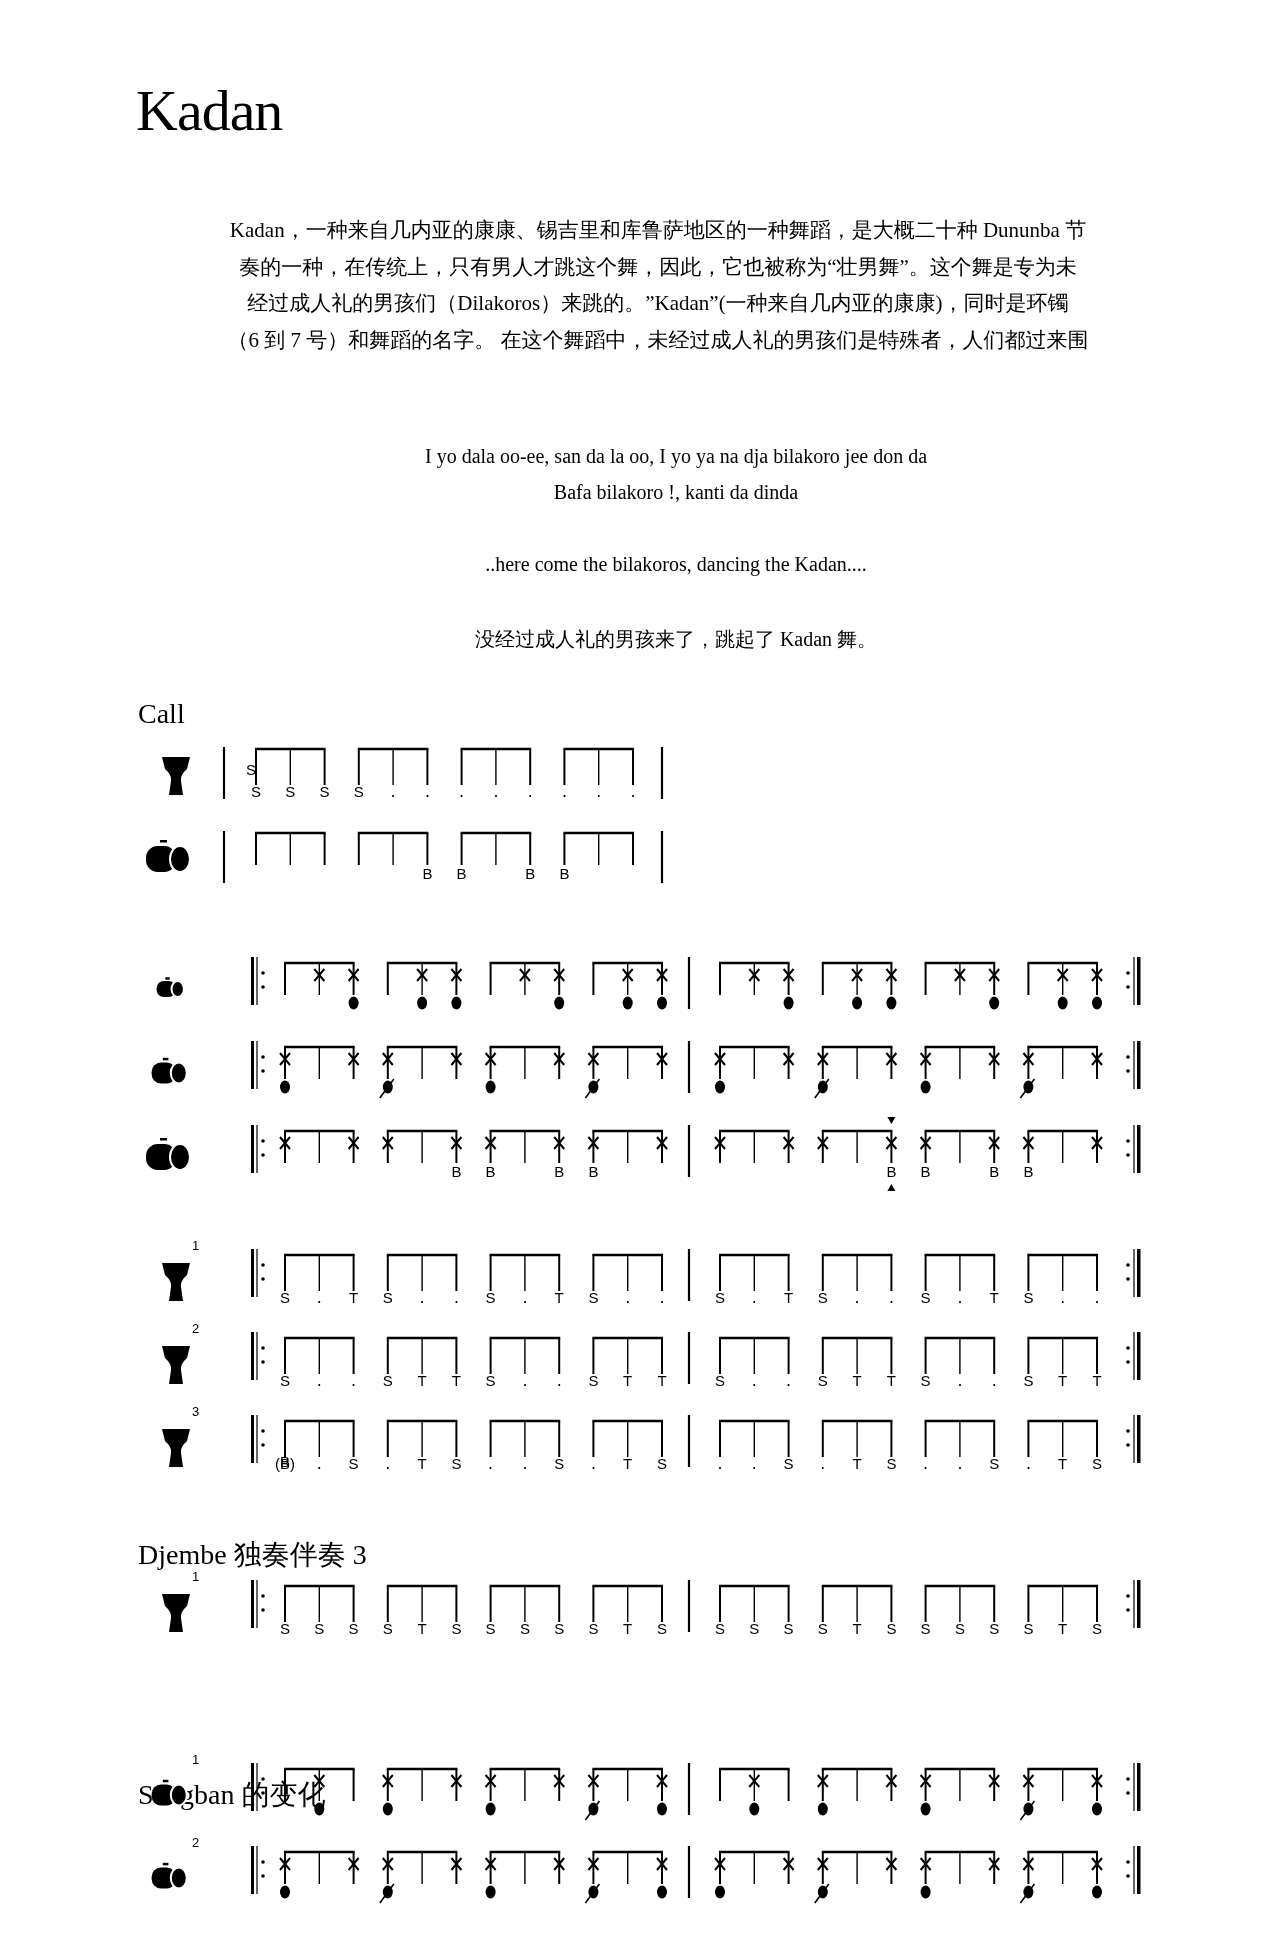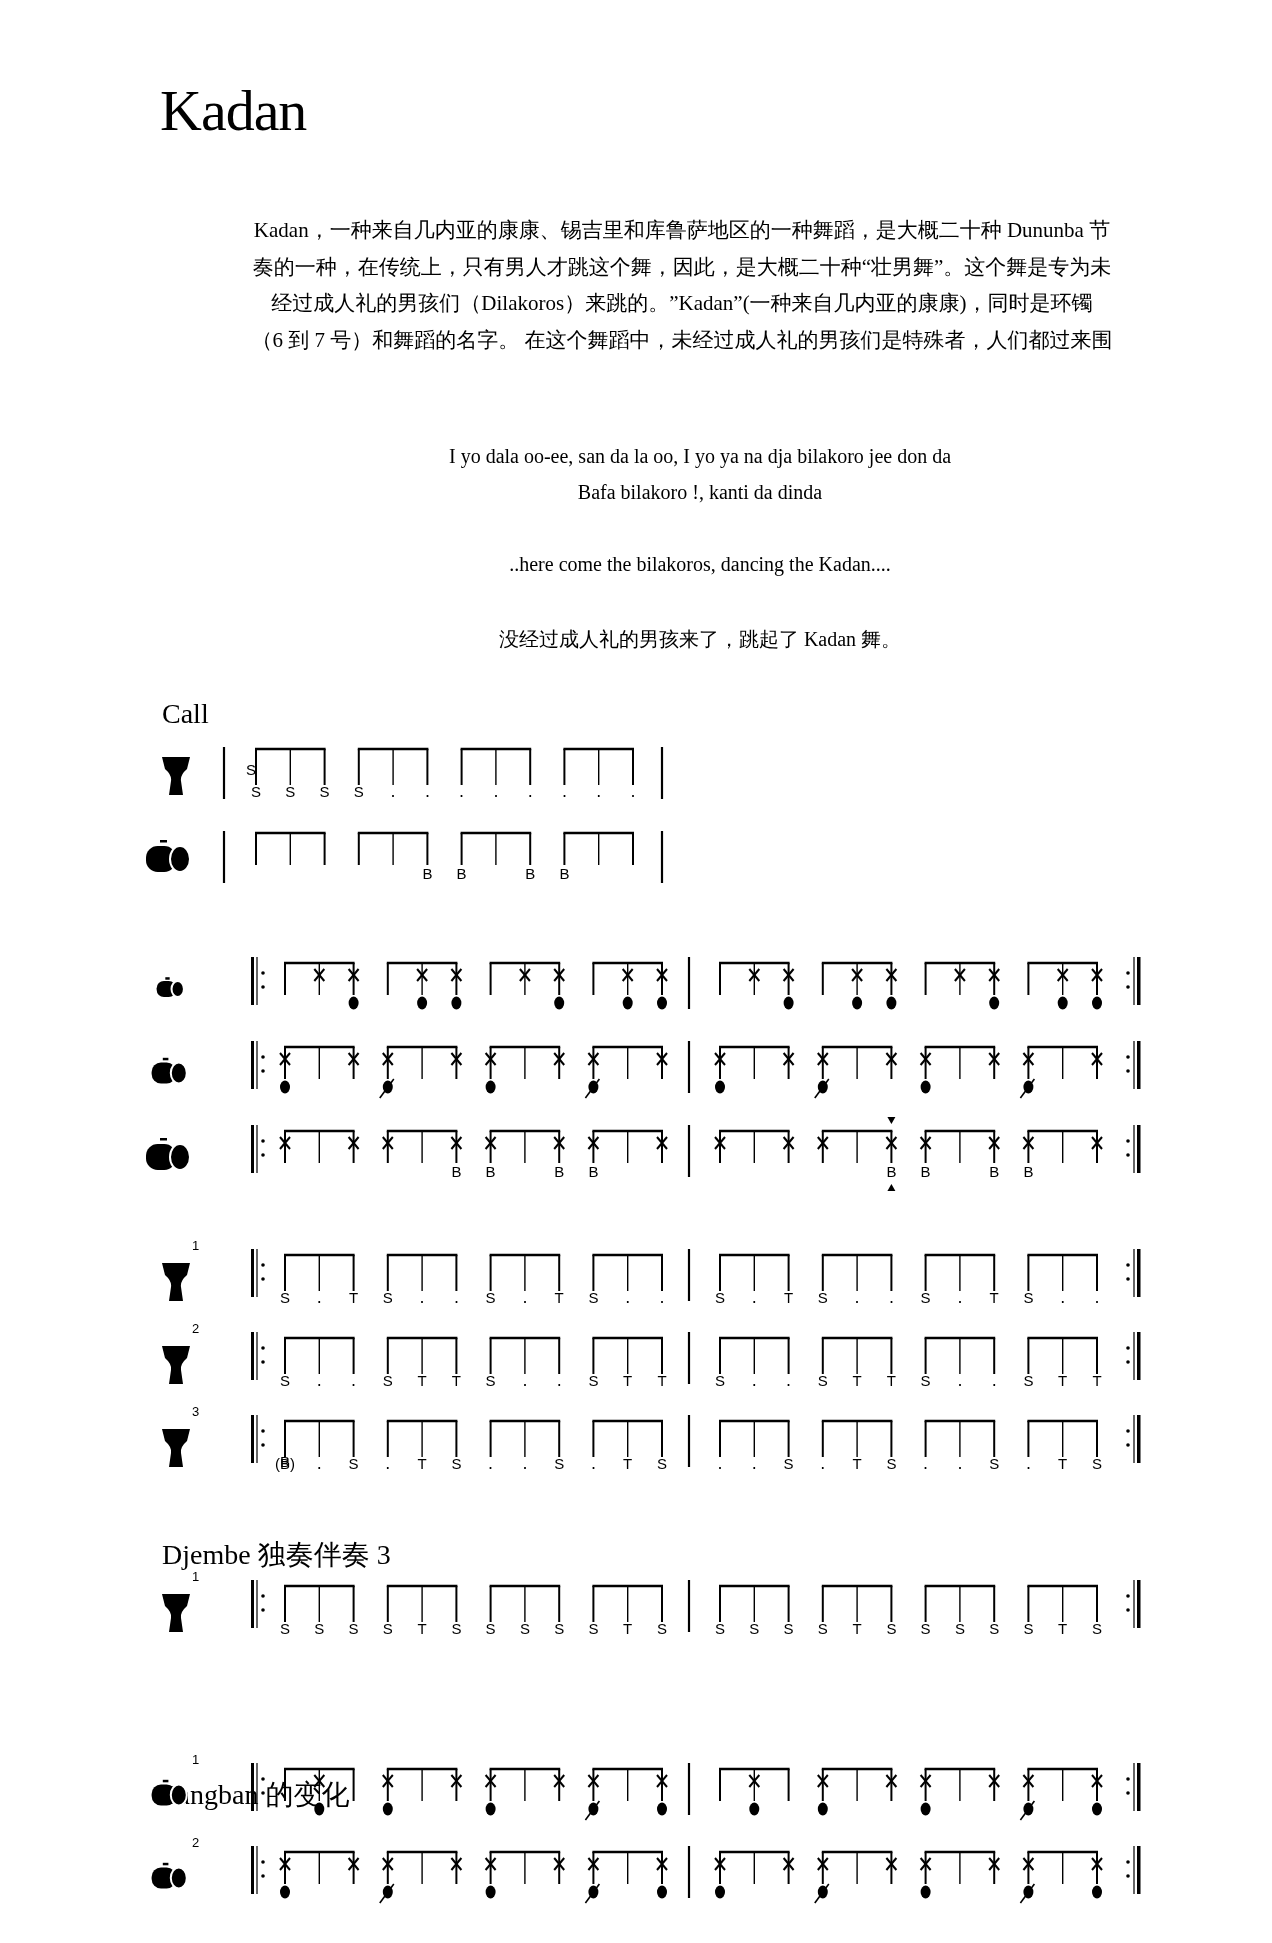--- a/index.html
+++ b/index.html
@@ -1,33 +1,33 @@
 <!DOCTYPE html>
 <html><head>
 <meta charset="utf-8">
 <style>
   html, body { margin: 0; padding: 0; background: #ffffff; }
   body { width: 1272px; height: 1943px; position: relative; overflow: hidden; color: #000; font-family: "Liberation Serif", "DejaVu Serif", serif; }
-  .abs { position: absolute; margin-left: 24px; }
+  .abs { position: absolute; }
   .title { left: 136px; top: 78px; font-size: 58px; line-height: 66px; letter-spacing: -1px; }
   .para { left: 138px; top: 212px; width: 1040px; font-size: 21px; line-height: 36.6px; }
   .para .ln { display: block; white-space: nowrap; text-align: center; }
   .center-line { left: 0; width: 1352px; text-align: center; font-size: 20px; white-space: nowrap; }
   .section-label { left: 138px; font-size: 28px; white-space: nowrap; }
   svg.notation { position: absolute; left: 0; top: 0; }
   svg text { font-family: "Liberation Sans", "DejaVu Sans", sans-serif; }
 </style>
 </head>
 <body>
 
 <div class="abs title">Kadan</div>
 
 <div class="abs para">
   <span class="ln">Kadan，一种来自几内亚的康康、锡吉里和库鲁萨地区的一种舞蹈，是大概二十种 Dununba 节</span>
-  <span class="ln">奏的一种，在传统上，只有男人才跳这个舞，因此，是大概二十种“壮男舞”。这个舞是专为未</span>
+  <span class="ln">奏的一种，在传统上，只有男人才跳这个舞，因此，它也被称为“壮男舞”。这个舞是专为未</span>
   <span class="ln">经过成人礼的男孩们（Dilakoros）来跳的。”Kadan”(一种来自几内亚的康康)，同时是环镯</span>
   <span class="ln">（6 到 7 号）和舞蹈的名字。 在这个舞蹈中，未经过成人礼的男孩们是特殊者，人们都过来围</span>
 </div>
 
 <div class="abs center-line" style="top:445px">I yo dala oo-ee, san da la oo, I yo ya na dja bilakoro jee don da</div>
 <div class="abs center-line" style="top:481px">Bafa bilakoro !, kanti da dinda</div>
 <div class="abs center-line" style="top:553px">..here come the bilakoros, dancing the Kadan....</div>
 <div class="abs center-line" style="top:626px">没经过成人礼的男孩来了，跳起了 Kadan 舞。</div>
 
 <div class="abs section-label" style="top:698px">Call</div>

